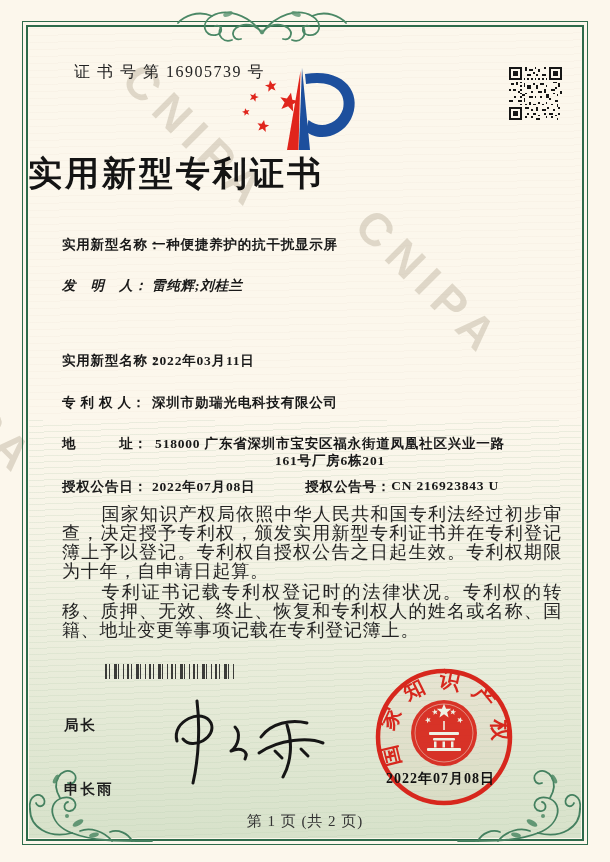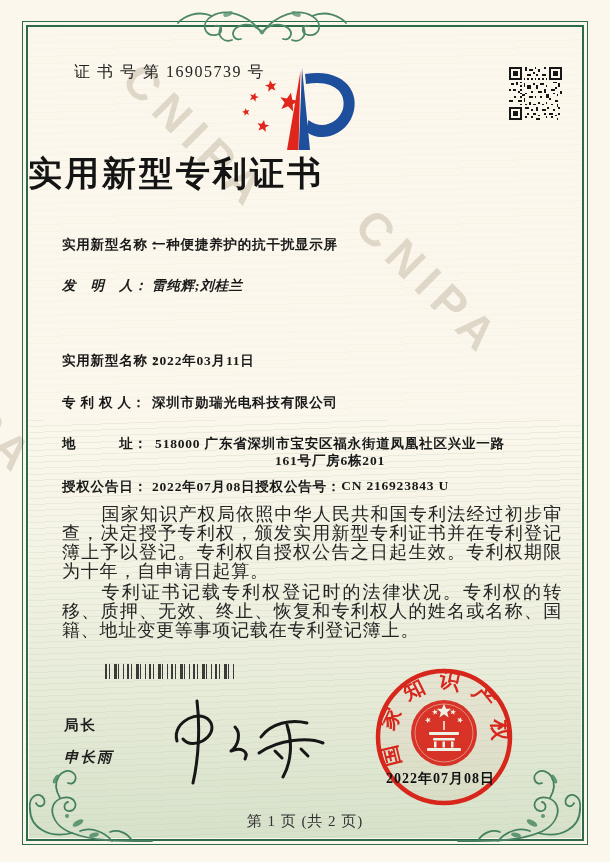--- a/index.html
+++ b/index.html
@@ -33,37 +33,37 @@
   .cert-no{position:absolute;left:74px;top:62px;font-size:16px;letter-spacing:1.5px;color:#222;}
   .title{
     position:absolute;left:0;top:151px;width:100%;
     font-size:34px;font-weight:700;letter-spacing:3px;color:#141414;padding-left:28px;
   }
   
   .row{position:absolute;left:62px;display:flex;font-size:13.5px;font-weight:600;letter-spacing:.8px;color:#191919;}
   .flabel{width:90px;white-space:pre;flex:none;}
   .fvalue{white-space:pre;}
   .fvalue.wrap{white-space:normal;width:356px;line-height:17px;text-align:center;}
-  .flabel2{white-space:pre;}
+  .flabel2{white-space:pre;margin-left:50px;}
   
   .paras{position:absolute;left:62px;top:505px;width:500px;font-size:18px;line-height:19px;text-align:justify;color:#242424;}
   .paras p{margin:0 0 2px 0;text-indent:2.2em;letter-spacing:.8px;}
   
   .barcode{
     position:absolute;left:105px;top:664px;width:130px;height:15px;
     background:repeating-linear-gradient(90deg,
       #1c1c1c 0 2px, rgba(0,0,0,0) 2px 4px,
       #1c1c1c 4px 5px, rgba(0,0,0,0) 5px 9px,
       #1c1c1c 9px 12px, rgba(0,0,0,0) 12px 13px,
       #1c1c1c 13px 14px, rgba(0,0,0,0) 14px 18px,
       #1c1c1c 18px 19px, rgba(0,0,0,0) 19px 22px);
     opacity:.85;
   }
   .sig-title{position:absolute;left:64px;top:716px;font-size:14.5px;font-weight:600;letter-spacing:2px;}
-  .sig-name{position:absolute;left:64px;top:748px;font-size:14.5px;font-weight:600;letter-spacing:2px;font-style:italic;}
+  .sig-name{position:absolute;left:64px;top:780px;font-size:14.5px;font-weight:600;letter-spacing:2px;}
   .sig-svg{position:absolute;left:163px;top:697px;}
   .seal-svg{position:absolute;left:371px;top:664px;}
   .seal-date{position:absolute;left:386px;top:770px;font-size:14px;font-weight:700;letter-spacing:1px;color:#111;}
   .footer{position:absolute;left:0;top:812px;width:100%;text-align:center;font-size:15px;letter-spacing:1px;color:#333;}
   .logo-svg{position:absolute;left:232px;top:58px;}
   .qr-svg{position:absolute;left:509px;top:67px;}
   .orn-top{position:absolute;left:176px;top:2px;}
   .orn-bl{position:absolute;left:20px;top:753px;}
   .orn-br{position:absolute;right:20px;top:753px;transform:scaleX(-1);}
 </style>

